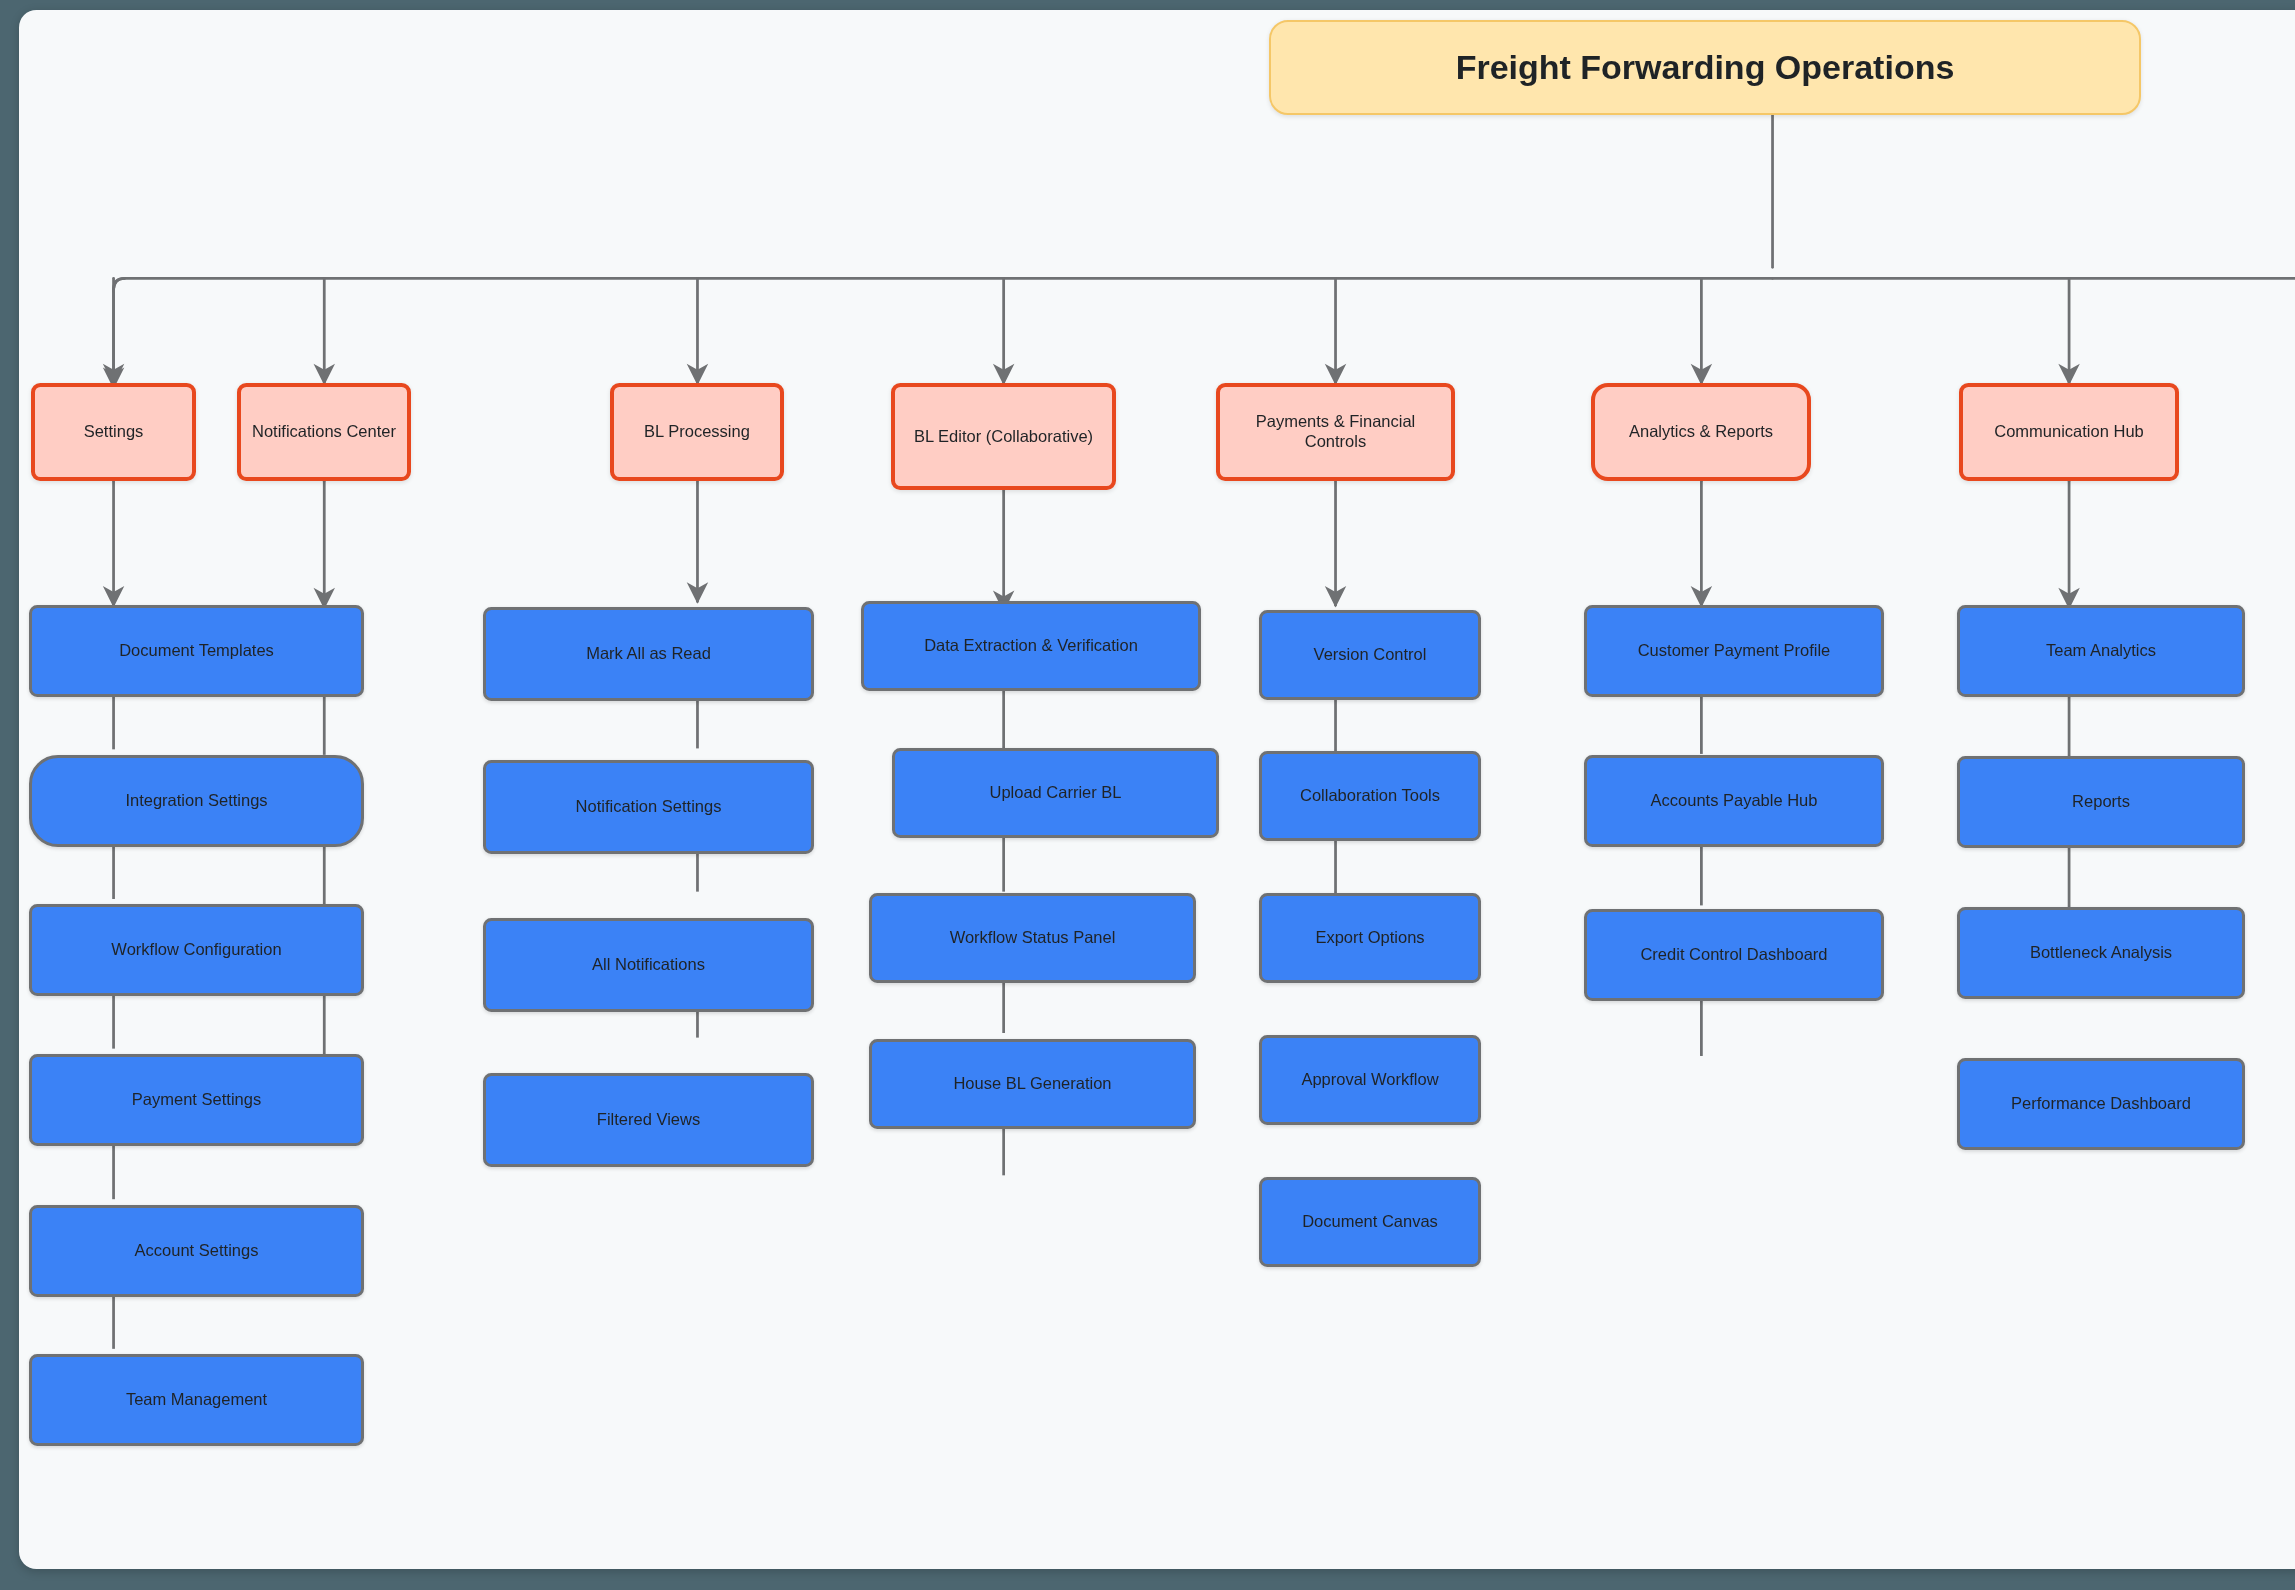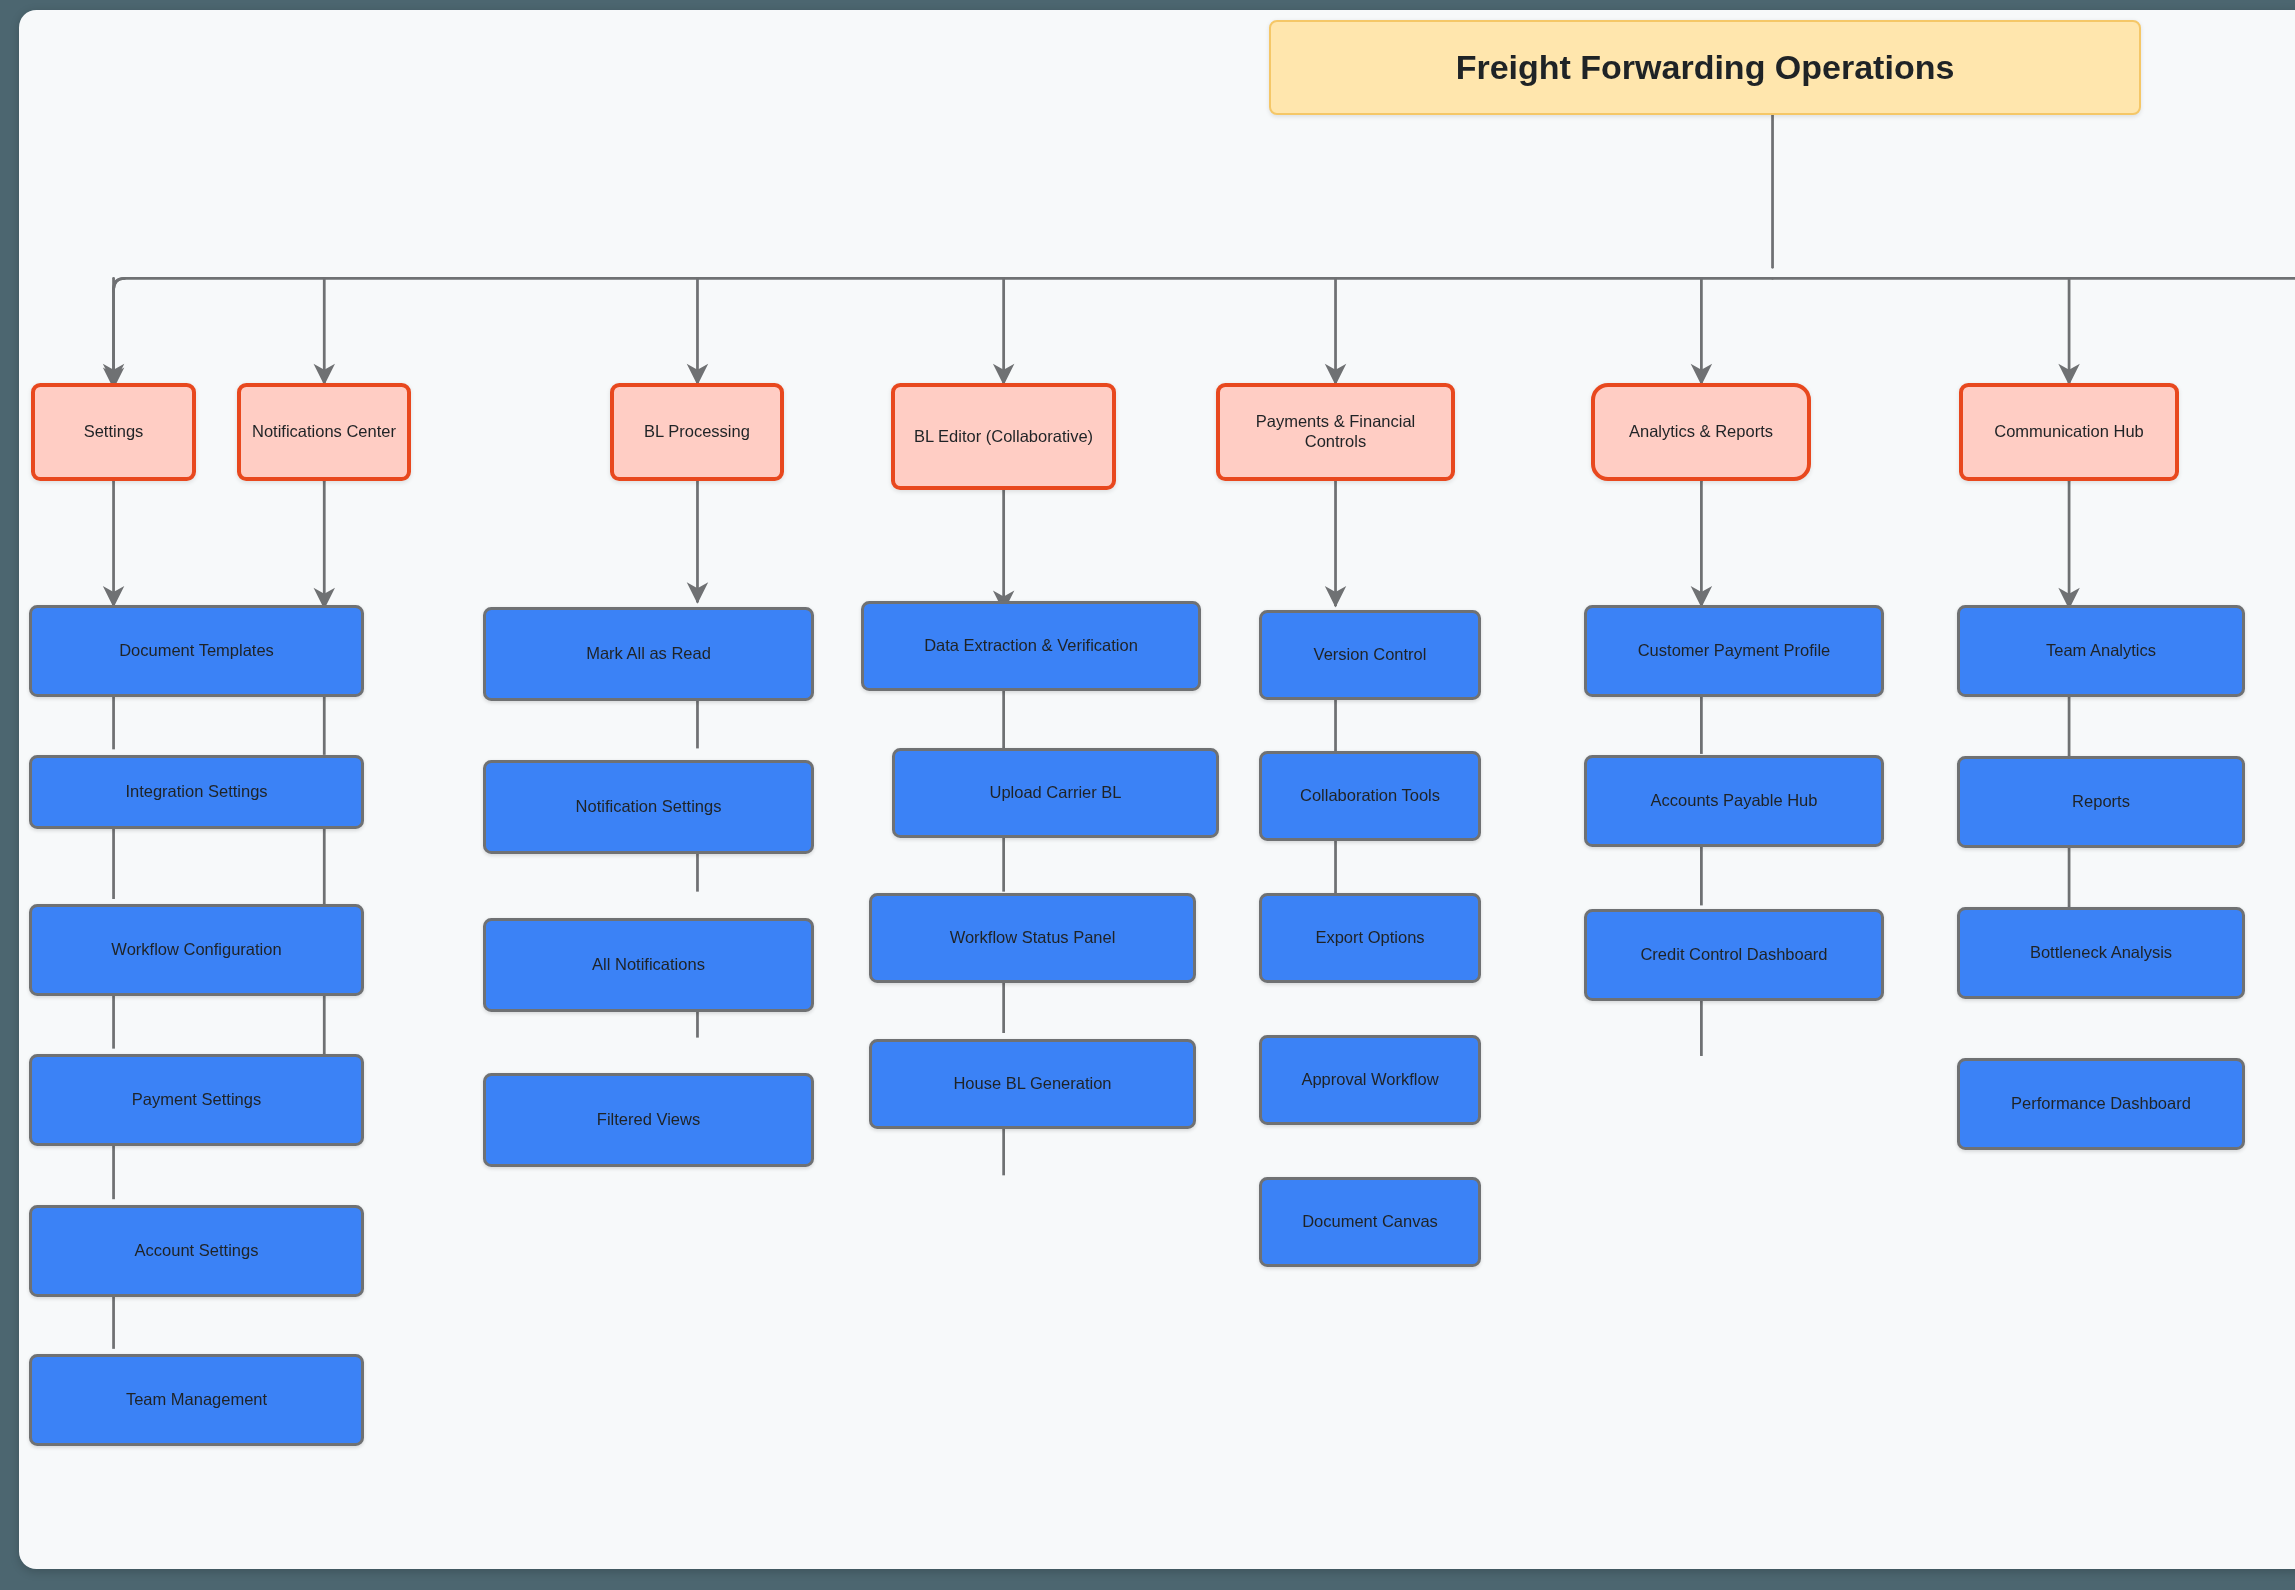--- a/index.html
+++ b/index.html
@@ -28,21 +28,21 @@
     color:#1f2326;
     border-radius:6.4px;
     line-height:1.2;
     padding:0 6.4px;
   }
   .node.root{
     background:#ffe6ad;
     border:2.3px solid #f5c767;
     font-size:34px;
     font-weight:700;
-    border-radius:8px;
+    border-radius:19px;
     box-shadow:0 1.4px 4.1px rgba(0,0,0,.10);
   }
   .node.cat{
     background:#ffcdc4;
     border:4.1px solid #e8481e;
     font-size:16.5px;
     font-weight:400;
     border-radius:9.2px;
     box-shadow:0 1.4px 4.1px rgba(0,0,0,.10);
   }
@@ -169,21 +169,21 @@
   <div class="node cat" style="left:1572px;top:373px;width:220px;height:98px;border-radius:17px;">
     <span>Analytics &amp; Reports</span>
   </div>
   <div class="node cat" style="left:1940px;top:373px;width:220px;height:98px;">
     <span>Communication Hub</span>
   </div>
 
   <div class="node leaf" style="left:10px;top:595px;width:335px;height:92px;">
     <span>Document Templates</span>
     </div>
-  <div class="node leaf" style="left:10px;top:745px;width:335px;height:74px;">
+  <div class="node leaf" style="left:10px;top:745px;width:335px;height:92px;border-radius:29px;">
     <span>Integration Settings</span>
     </div>
   <div class="node leaf" style="left:10px;top:894px;width:335px;height:92px;">
     <span>Workflow Configuration</span>
     </div>
   <div class="node leaf" style="left:10px;top:1044px;width:335px;height:92px;">
     <span>Payment Settings</span>
     </div>
   <div class="node leaf" style="left:10px;top:1195px;width:335px;height:92px;">
     <span>Account Settings</span>

